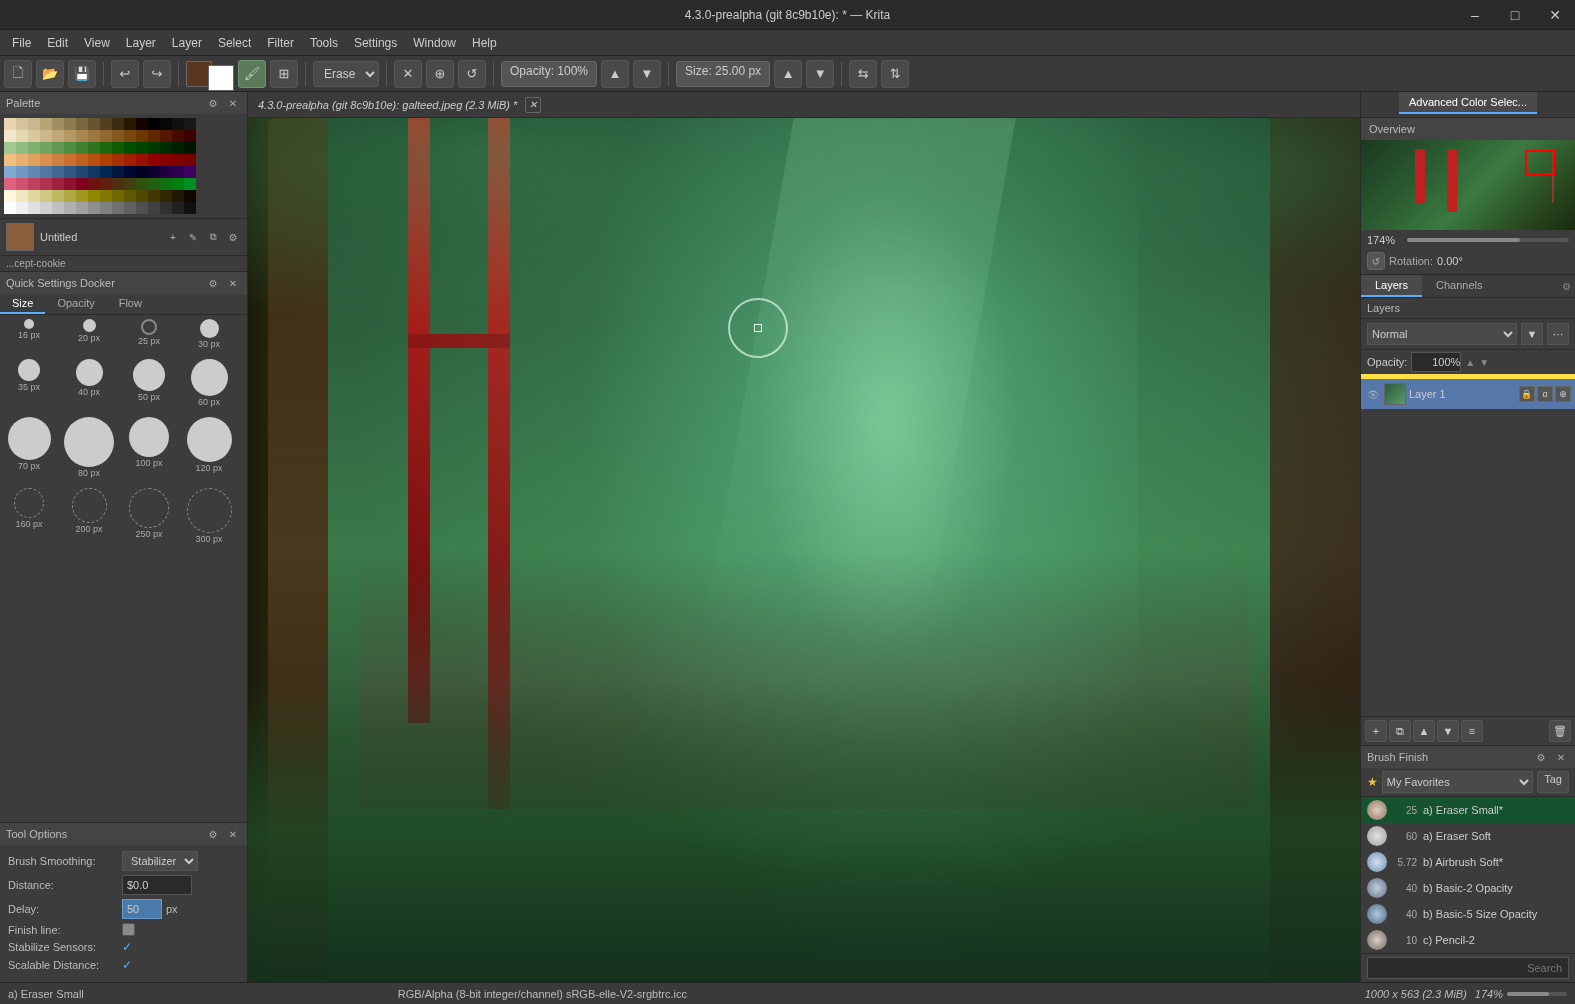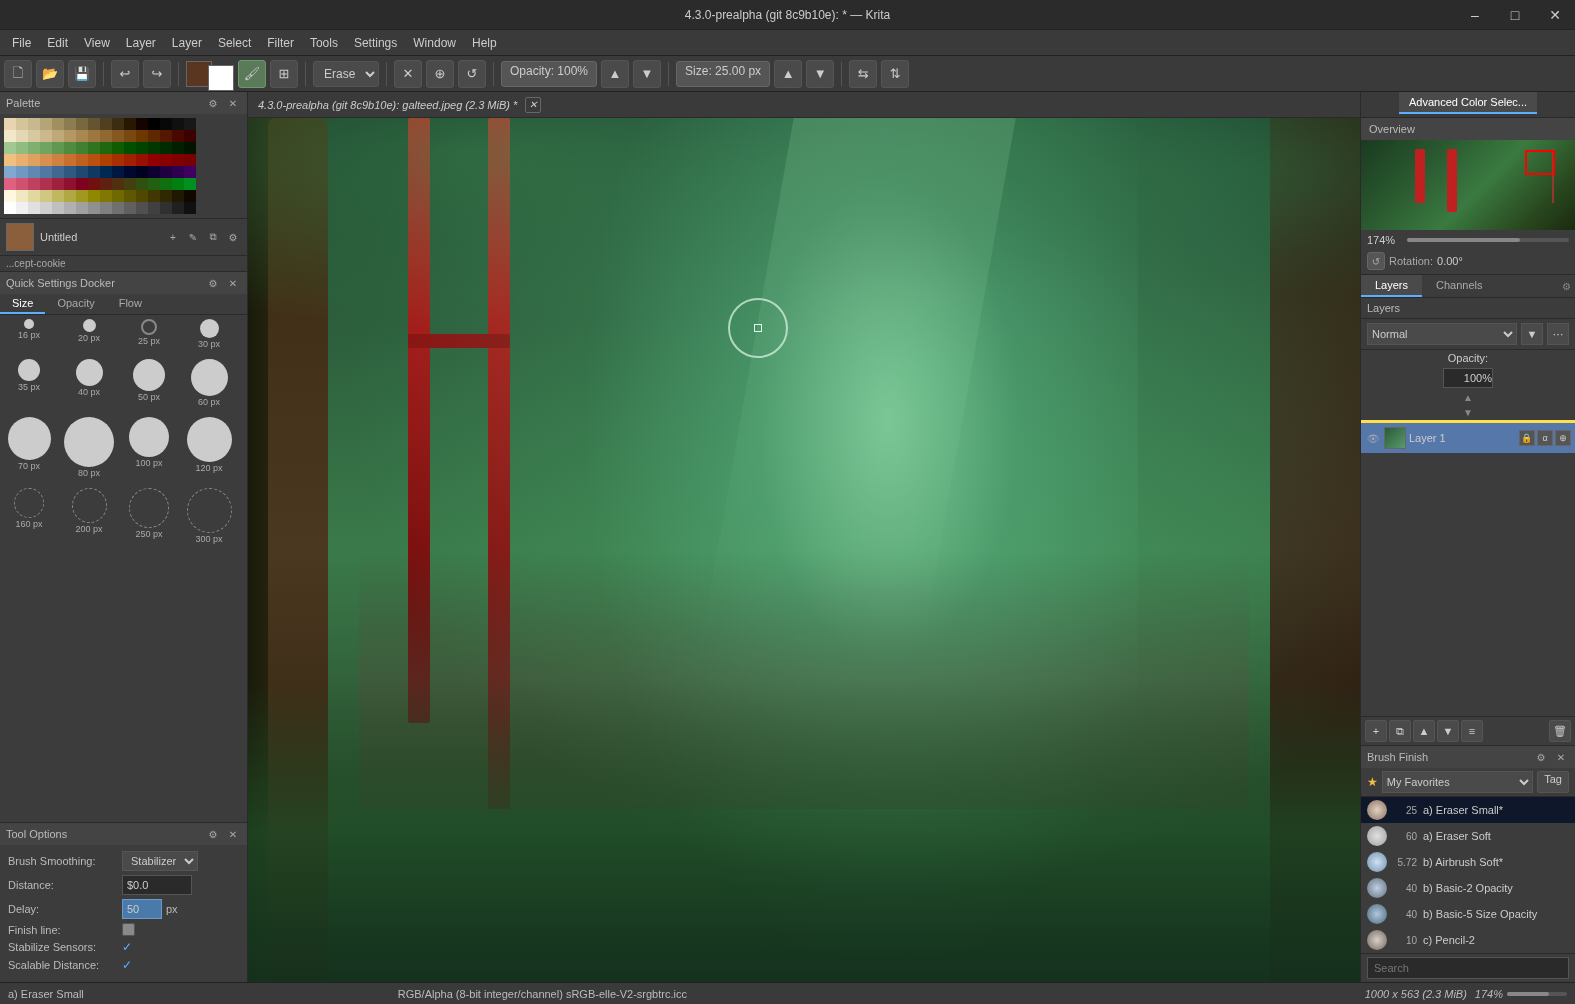--- a/index.html
+++ b/index.html
@@ -98,21 +98,21 @@
     .rotation-val { font-size: 11px; color: #ccc; }
 
     
     #layers-area { flex: 1; overflow-y: auto; display: flex; flex-direction: column; }
     .layers-tabs { display: flex; border-bottom: 1px solid #2a2a2a; }
     .layers-tab { padding: 4px 14px; font-size: 11px; cursor: pointer; color: #aaa; }
     .layers-tab.active { color: #fff; background: #4a4a4a; border-bottom: 2px solid #5eaeff; }
     .layers-controls { display: flex; align-items: center; padding: 4px 6px; gap: 4px; border-bottom: 1px solid #2a2a2a; }
     .layer-mode { background: #4a4a4a; border: 1px solid #555; color: #ccc; flex: 1; height: 22px; font-size: 11px; }
     .layer-filter-btn { width: 22px; height: 22px; background: #4a4a4a; border: 1px solid #555; display: flex; align-items: center; justify-content: center; cursor: pointer; font-size: 11px; }
-    .opacity-row { display: flex; align-items: center; padding: 2px 6px; gap: 4px; border-bottom: 3px solid #fde047; font-size: 11px; color: #ccc; flex-direction: column; }
+    .opacity-row { display: flex; align-items: center; padding: 2px 6px; gap: 4px; border-bottom: 5px solid #fde047; font-size: 11px; color: #ccc; }
     .opacity-field { background: #2a2a2a; border: 1px solid #555; color: #ccc; width: 50px; height: 20px; text-align: right; font-size: 11px; }
     .layer-list { flex: 1; overflow-y: auto; }
     .layer-row { display: flex; align-items: center; padding: 3px 4px; gap: 3px; height: 30px; cursor: pointer; }
     .layer-row.selected { background: #5577aa; }
     .layer-vis { width: 16px; height: 16px; display: flex; align-items: center; justify-content: center; font-size: 10px; cursor: pointer; color: #aaa; }
     .layer-thumb { width: 22px; height: 22px; background: linear-gradient(135deg, #2a5a3a, #5a9a6a); border: 1px solid #666; }
     .layer-name-txt { flex: 1; font-size: 11px; color: #ccc; }
     .layer-extra { display: flex; gap: 2px; }
     .layer-extra-btn { width: 16px; height: 16px; background: #555; border: 1px solid #666; display: flex; align-items: center; justify-content: center; font-size: 9px; cursor: pointer; }
 
@@ -122,26 +122,26 @@
     .lt-trash { width: 22px; height: 22px; background: #4a4a4a; border: 1px solid #555; display: flex; align-items: center; justify-content: center; cursor: pointer; font-size: 11px; color: #ccc; border-radius: 2px; margin-left: auto; }
 
     
     #brush-presets { border-top: 1px solid #2a2a2a; display: flex; flex-direction: column; }
     .bp-header { background: #444; height: 22px; display: flex; align-items: center; justify-content: space-between; padding: 0 6px; font-size: 11px; color: #bbb; }
     .bp-controls { display: flex; align-items: center; padding: 3px 6px; gap: 4px; border-bottom: 1px solid #2a2a2a; }
     .bp-select { background: #4a4a4a; border: 1px solid #555; color: #ccc; flex: 1; height: 22px; font-size: 11px; }
     .bp-tag { background: #4a4a4a; border: 1px solid #555; color: #ccc; padding: 1px 6px; height: 22px; font-size: 11px; cursor: pointer; border-radius: 2px; }
     .bp-list { flex: 1; overflow-y: auto; }
     .bp-item { display: flex; align-items: center; padding: 2px 6px; gap: 6px; cursor: pointer; height: 26px; }
-    .bp-item.selected { background: #0f172a; }
+    .bp-item.selected { background: #14532d; }
     .bp-icon { width: 20px; height: 20px; border-radius: 50%; flex-shrink: 0; }
     .bp-num { width: 24px; font-size: 10px; color: #aaa; text-align: right; }
     .bp-name { flex: 1; font-size: 11px; color: #ccc; }
     .bp-search { padding: 3px 6px; border-top: 1px solid #2a2a2a; }
-    .bp-search-input { width: 100%; background: #2a2a2a; border: 1px solid #555; color: #ccc; padding: 2px 6px; font-size: 11px; height: 22px; }
+    .bp-search-input { width: 100%; background: #2a2a2a; border: 1px solid #555; color: #ccc; padding: 2px 6px; font-size: 11px; height: 22px; text-align: right; }
 
     
     #statusbar { background: #3a3a3a; height: 22px; display: flex; align-items: center; padding: 0 8px; border-top: 1px solid #222; font-size: 11px; color: #bbb; position: absolute; bottom: 0; left: 0; right: 0; margin-top: 28px; }
     .status-left { flex: 1; }
     .status-center { flex: 2; text-align: left; }
     .status-right { flex: 1; display: flex; justify-content: flex-end; align-items: center; gap: 8px; font-style: italic; }
     .status-zoom { display: flex; align-items: center; gap: 4px; }
     .status-zoom-slider { width: 60px; height: 4px; background: #555; border-radius: 2px; }
 
     

